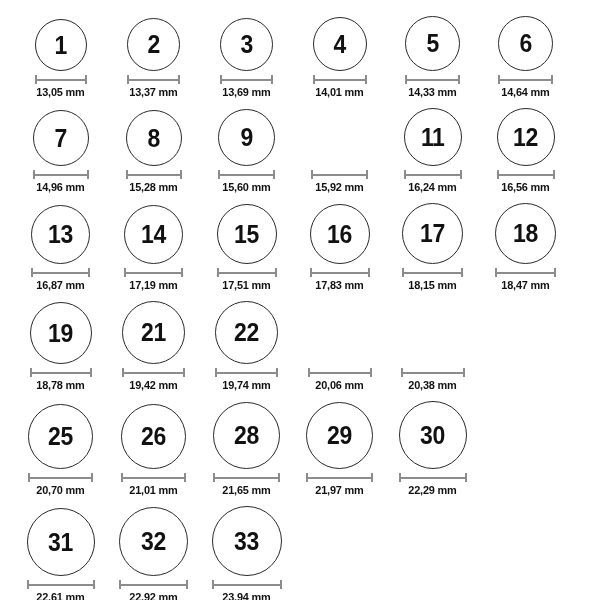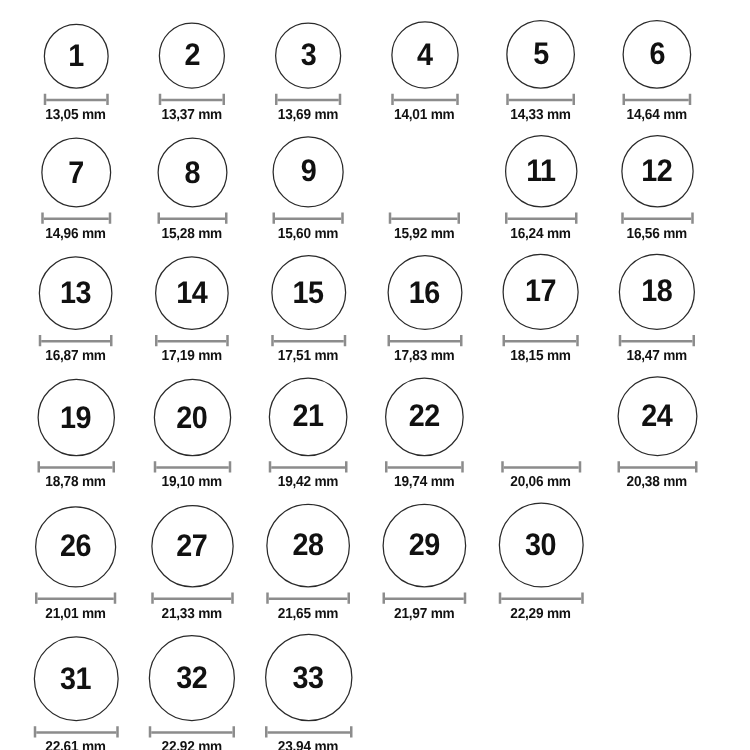--- a/index.html
+++ b/index.html
@@ -190,27 +190,20 @@
 </div>
     <div class="row">
   <div class="cell">
     <div class="circle" style="width: 62px; height: 62px;">
       <span class="num">19</span>
     </div>
     <div class="mline" style="width: 62px;"></div>
     <div class="mm">18,78 mm</div>
   </div>
 
-  <div class="cell">
-    <div class="circle" style="width: 62px; height: 62px;">
-      <span class="num">20</span>
-    </div>
-    <div class="mline" style="width: 62px;"></div>
-    <div class="mm">19,10 mm</div>
-  </div>
 
   <div class="cell">
     <div class="circle" style="width: 63px; height: 63px;">
       <span class="num">21</span>
     </div>
     <div class="mline" style="width: 63px;"></div>
     <div class="mm">19,42 mm</div>
   </div>
 
   <div class="cell">
@@ -220,44 +213,41 @@
     <div class="mline" style="width: 63px;"></div>
     <div class="mm">19,74 mm</div>
   </div>
 
   <div class="cell">
     <div class="mline" style="width: 64px;"></div>
     <div class="mm">20,06 mm</div>
   </div>
 
   <div class="cell">
-    <div class="circle" style="width: 64px; height: 64px;">
-      <span class="num">24</span>
-    </div>
     <div class="mline" style="width: 64px;"></div>
     <div class="mm">20,38 mm</div>
   </div>
 </div>
     <div class="row">
+  <div class="cell">
+    <div class="circle" style="width: 65px; height: 65px;">
+      <span class="num">25</span>
+    </div>
+    <div class="mline" style="width: 65px;"></div>
+    <div class="mm">20,70 mm</div>
+  </div>
 
   <div class="cell">
     <div class="circle" style="width: 65px; height: 65px;">
       <span class="num">26</span>
     </div>
     <div class="mline" style="width: 65px;"></div>
     <div class="mm">21,01 mm</div>
   </div>
 
-  <div class="cell">
-    <div class="circle" style="width: 66px; height: 66px;">
-      <span class="num">27</span>
-    </div>
-    <div class="mline" style="width: 66px;"></div>
-    <div class="mm">21,33 mm</div>
-  </div>
 
   <div class="cell">
     <div class="circle" style="width: 67px; height: 67px;">
       <span class="num">28</span>
     </div>
     <div class="mline" style="width: 67px;"></div>
     <div class="mm">21,65 mm</div>
   </div>
 
   <div class="cell">

